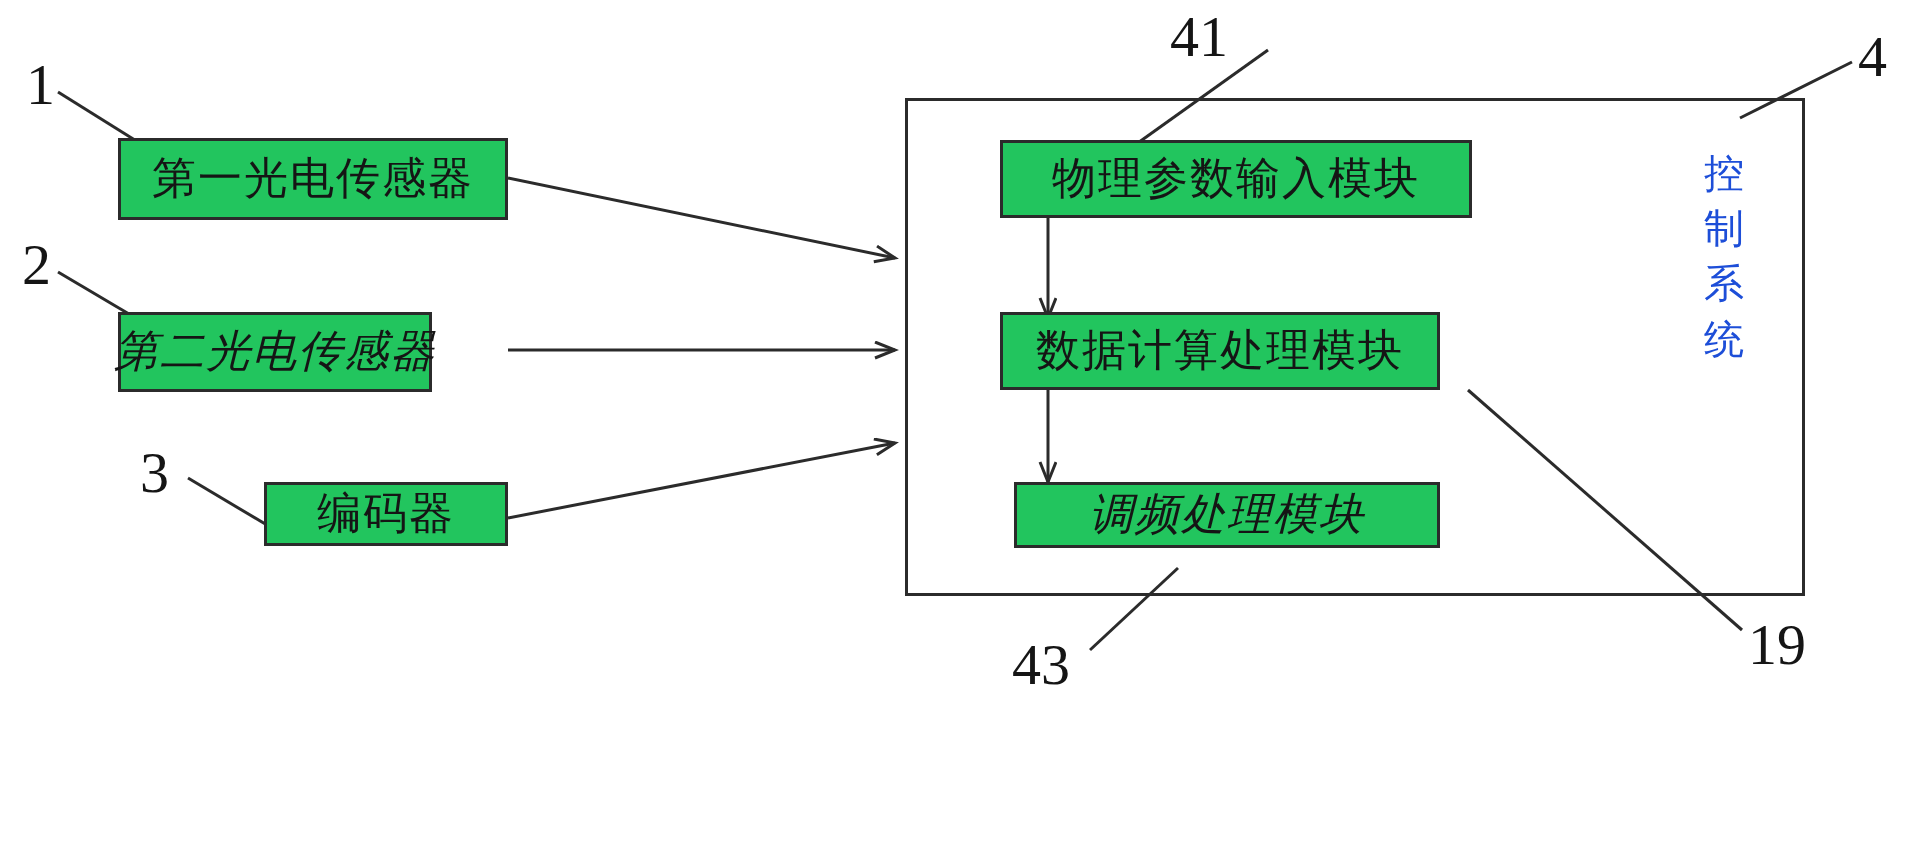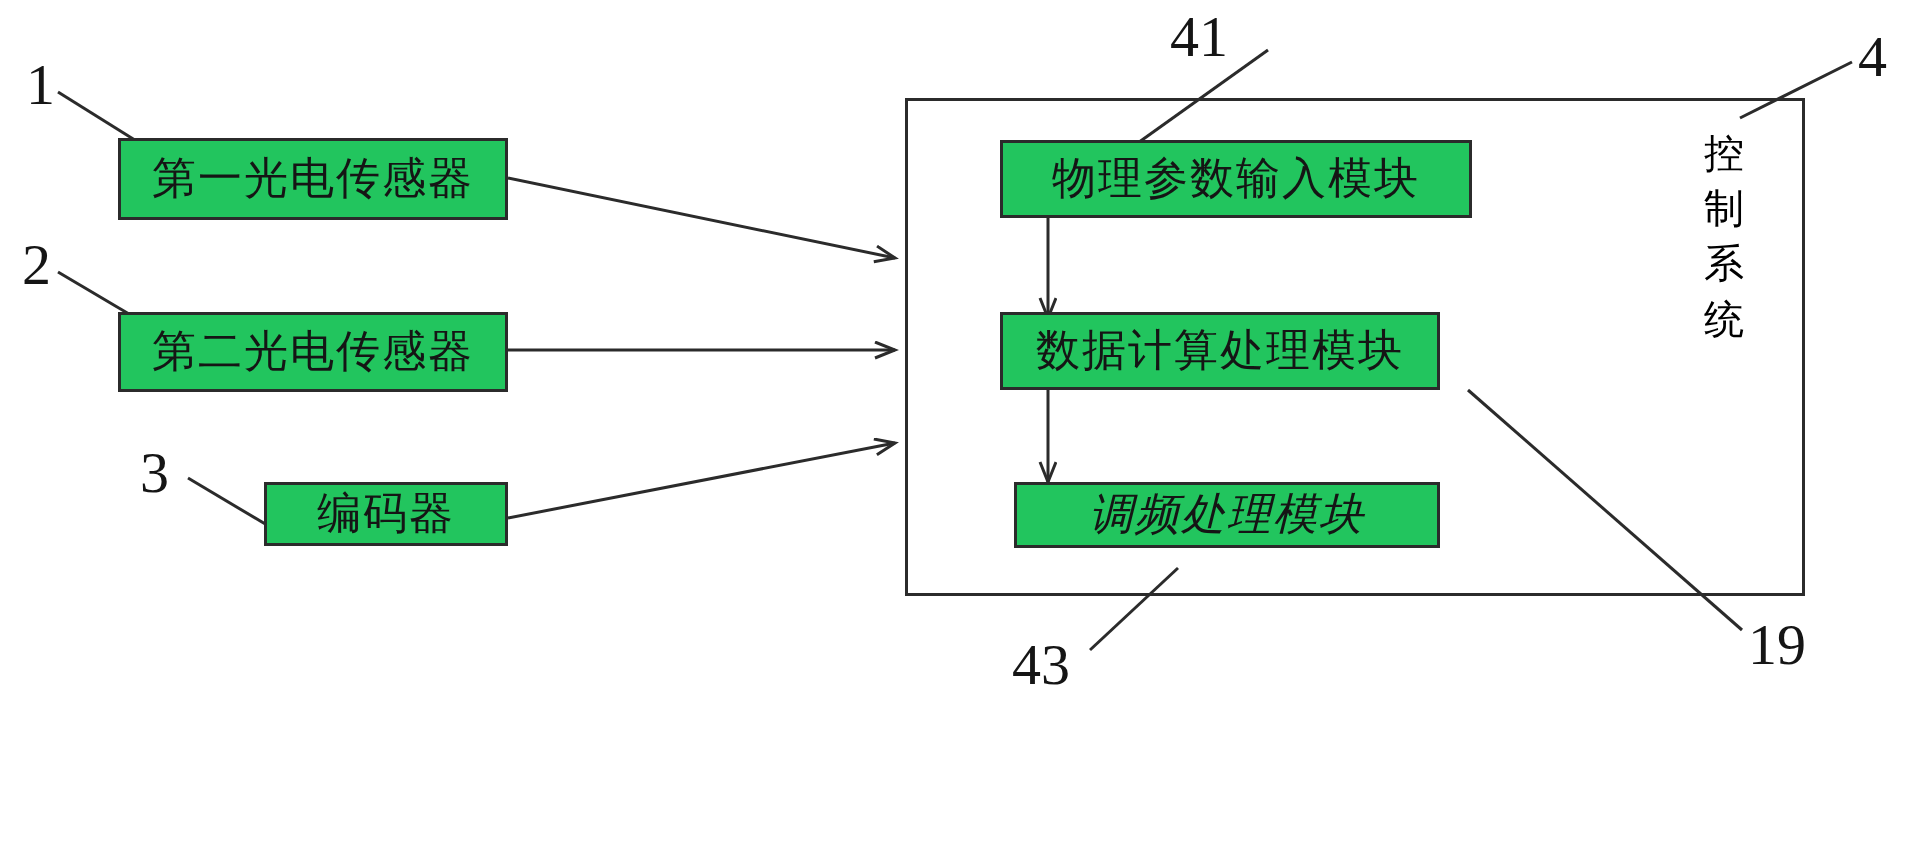--- a/index.html
+++ b/index.html
@@ -40,26 +40,27 @@
   }
   .sysbox {
     position: absolute;
     border: 3px solid #2b2b2b;
     background: transparent;
     box-sizing: border-box;
   }
   .vlabel {
     position: absolute;
     font-size: 40px;
-    color: #000000;
+    color: #1d4ed8;
     line-height: 1.38;
     text-align: center;
     width: 56px;
     white-space: normal;
     word-break: break-all;
+    margin-top: 20px;
   }
   .refnum {
     position: absolute;
     font-size: 58px;
     color: #151515;
     line-height: 1;
     white-space: nowrap;
   }
 </style>
 </head>
@@ -96,21 +97,21 @@
 
     <line x1="1048" y1="218" x2="1048" y2="318" stroke="#2b2b2b" stroke-width="3" marker-end="url(#openArrow)"></line>
 
     <line x1="1048" y1="390" x2="1048" y2="482" stroke="#2b2b2b" stroke-width="3" marker-end="url(#openArrow)"></line>
   </svg>
 
   <div class="box" style="left:118px; top:138px; width:390px; height:82px;">
     <span class="box-label">第一光电传感器</span>
   </div>
 
-  <div class="box" style="left:118px; top:312px; width:390px; height:80px;">
+  <div class="box" style="left:118px; top:312px; width:314px; height:80px;font-style:italic;">
     <span class="box-label">第二光电传感器</span>
   </div>
 
   <div class="box" style="left:264px; top:482px; width:244px; height:64px;">
     <span class="box-label">编码器</span>
   </div>
 
   <div class="sysbox" style="left:905px; top:98px; width:900px; height:498px;"></div>
 
   <div class="vlabel" style="left:1696px; top:126px;">控制系统</div>

